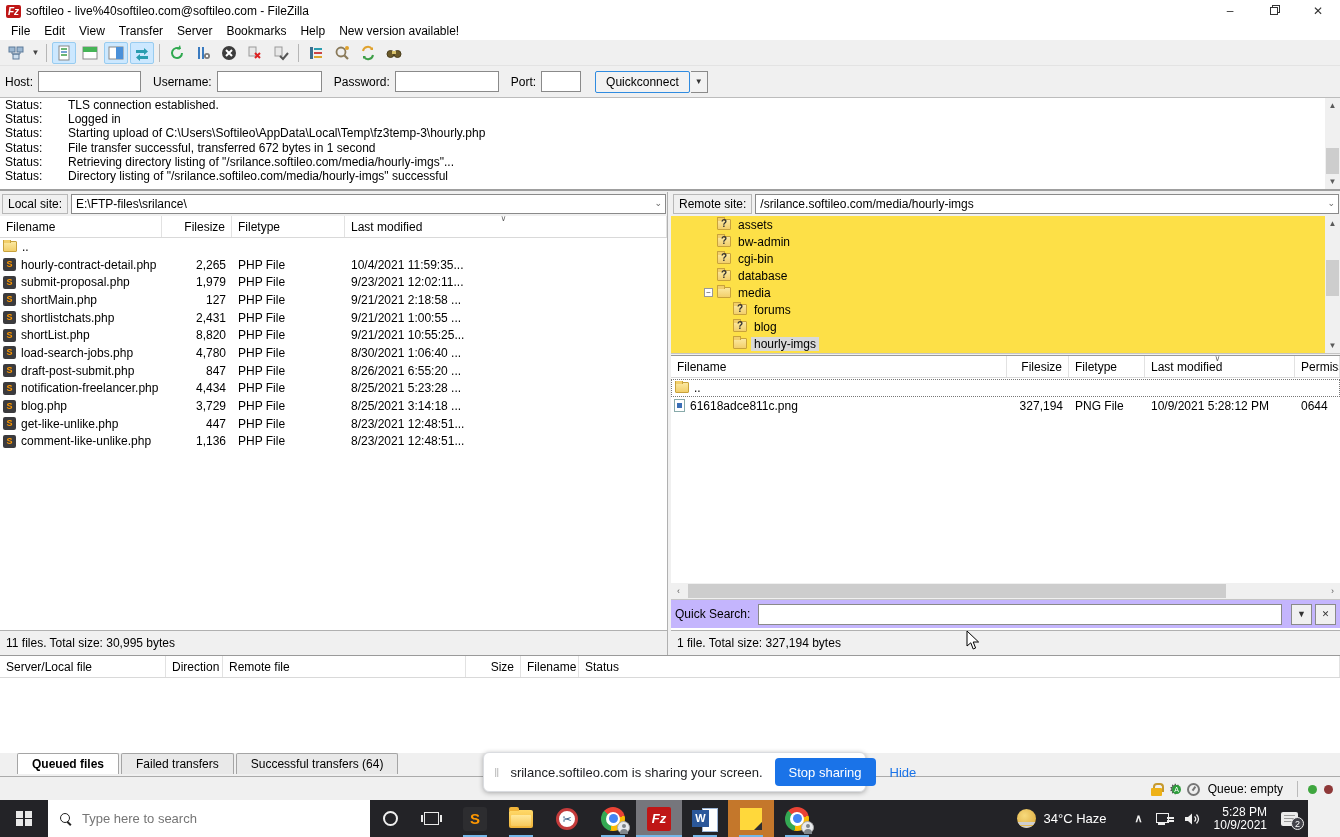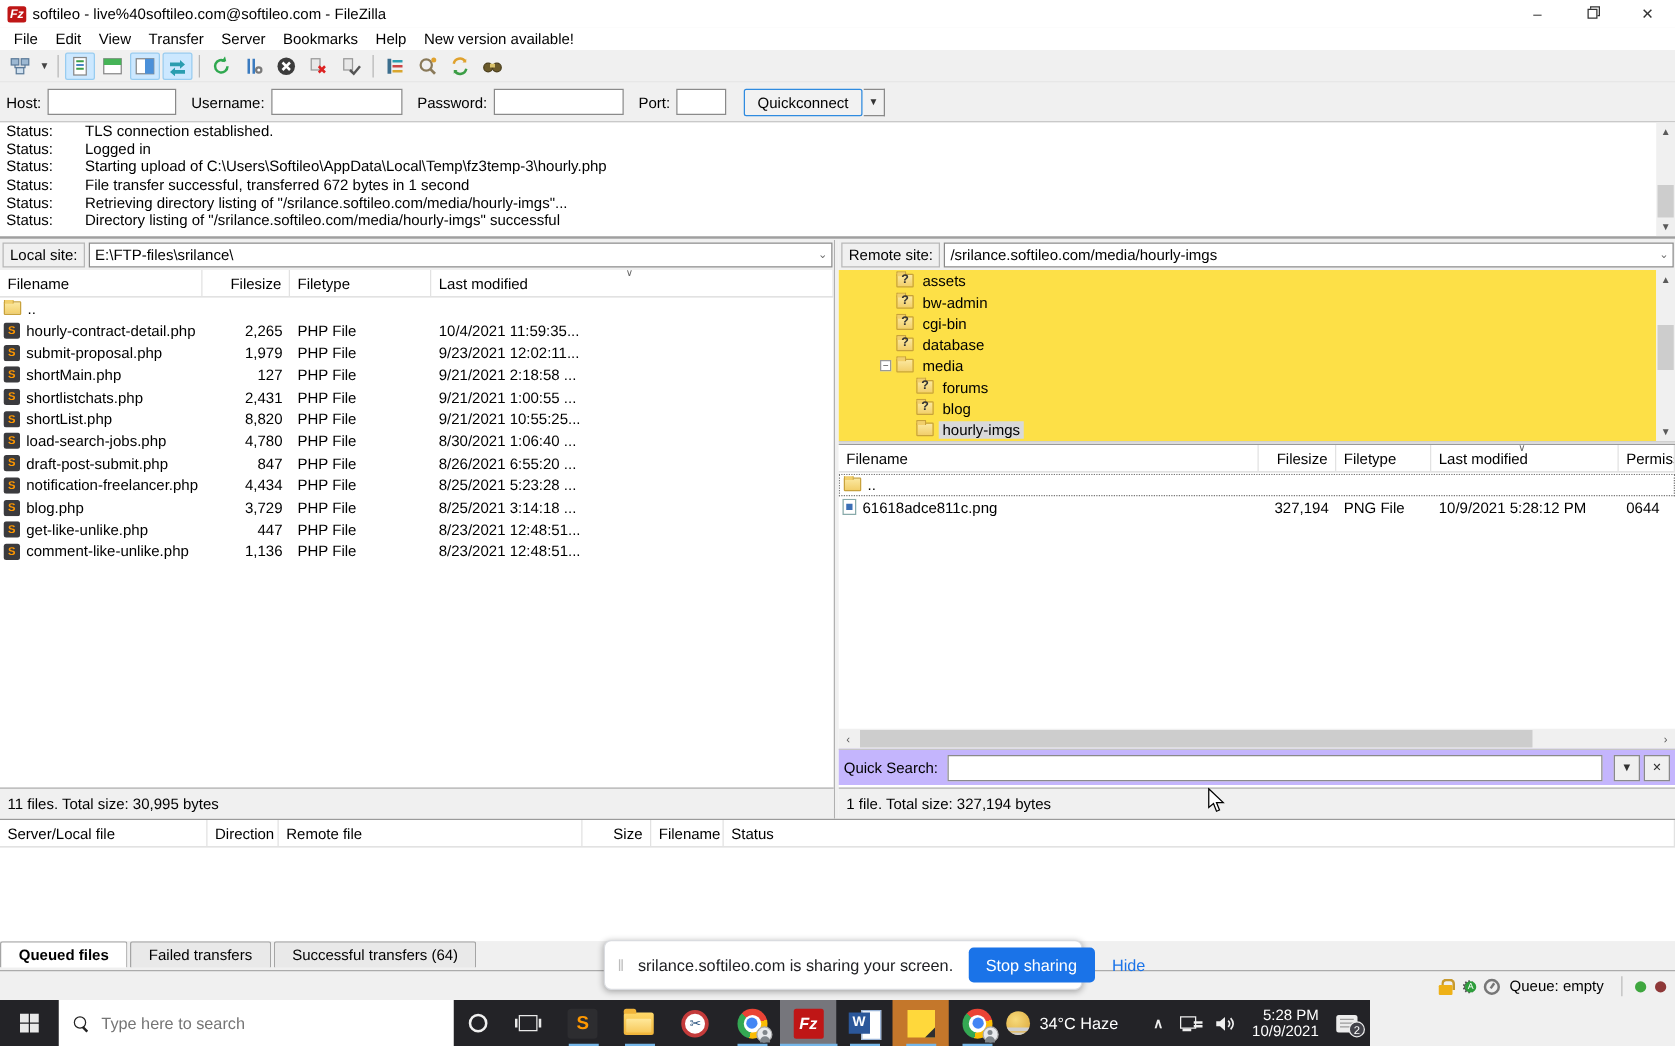--- a/index.html
+++ b/index.html
@@ -95,21 +95,21 @@
 #quicksearch{position:absolute;left:0;right:0;top:407px;height:29px;background:#c4b5fd;border-top:1px solid #c5c5c5;display:flex;align-items:center;padding:0 4px}
 #quicksearch-input{flex:1;height:21px;border:1px solid #8a8a8a;background:#fff;margin:0 6px 0 8px;font:inherit;padding:0 4px}
 .qs-btn{width:21px;height:21px;border:1px solid #8a8a8a;background:#f0f0f0;display:flex;align-items:center;justify-content:center;font-size:9px;color:#333;margin-left:3px}
 
 
 #queue{position:absolute;left:0;top:655px;width:1340px;height:98px;background:#fff;border-top:1px solid #9a9a9a}
 #queue-header{display:flex;height:22px;border-bottom:1px solid #d9d9d9}
 #queue .qc0{width:166px}#queue .qc1{width:57px}#queue .qc2{width:243px}#queue .qc3{width:55px}#queue .qc4{width:58px}#queue .qc5{flex:1}
 
 
-#tabs{position:absolute;left:0;top:753px;width:1340px;height:23px;background:#f0f0f0;display:flex;align-items:flex-start;padding-left:0}
+#tabs{position:absolute;left:0;top:753px;width:1340px;height:23px;background:#f0f0f0;display:flex;align-items:flex-start;padding-left:17px}
 .tab{height:21px;padding:3px 14px;background:#e9e9e9;border:1px solid #a5a5a5;border-bottom:none;margin-right:2px;border-radius:2px 2px 0 0;white-space:nowrap}
 .tab.active{background:#fff;font-weight:bold}
 
 
 #statusbar{position:absolute;left:0;top:776px;width:1340px;height:24px;background:#f0f0f0;border-top:1px solid #ababab}
 #sb-right{position:absolute;right:0;top:0;height:24px;display:flex;align-items:center}
 .lock-ic{position:relative;width:13px;height:14px;margin-right:6px}
 .lock-ic::before{content:"";position:absolute;left:3px;top:1px;width:7px;height:7px;border:2px solid #c79a2e;border-bottom:none;border-radius:4px 4px 0 0}
 .lock-ic::after{content:"";position:absolute;left:1px;top:6px;width:11px;height:8px;background:#eeb117;border-radius:1px}
 .gear-ic{position:relative;font-size:14px;color:#555;margin-right:5px;line-height:14px}
@@ -122,21 +122,21 @@
 .dot.red{background:#8e3838}
 
 
 #toast{position:absolute;left:483px;top:752px;width:383px;height:40px;background:#fff;border:1px solid #dadce0;border-radius:6px;box-shadow:0 1px 5px rgba(0,0,0,.3);display:flex;align-items:center;padding:0 10px;z-index:30}
 #toast-handle{color:#bdbdbd;font-size:13px;letter-spacing:1px;margin-right:10px}
 #toast-msg{color:#202124;font-size:13px;margin-right:12px;white-space:nowrap}
 #stop-sharing-btn{background:#1a73e8;color:#fff;border:none;border-radius:4px;height:28px;padding:0 14px;font:inherit;font-size:13px;white-space:nowrap}
 #hide-link{color:#1a73e8;font-size:13px;margin-left:14px}
 
 
-#taskbar{position:absolute;left:0;top:800px;width:1096px;height:37px;background:#232327;display:flex;align-items:flex-start;color:#fff}
+#taskbar{position:absolute;left:0;top:800px;width:1308px;height:37px;background:#232327;display:flex;align-items:flex-start;color:#fff}
 #start-btn{width:48px;height:37px;display:flex;align-items:center;justify-content:center}
 .win-logo{display:grid;grid-template-columns:7px 7px;grid-template-rows:7px 7px;gap:1.5px}
 .win-logo span{background:#e9e9e9}
 #tb-search{width:322px;height:37px;background:#fff;display:flex;align-items:center;padding-left:12px}
 #tb-search input{border:none;outline:none;font:inherit;font-size:13px;color:#333;width:240px;margin-left:10px;background:transparent}
 .search-glyph{position:relative;width:12px;height:12px}
 .search-glyph::before{content:"";position:absolute;left:0;top:0;width:8px;height:8px;border:1.6px solid #222;border-radius:50%}
 .search-glyph::after{content:"";position:absolute;left:8px;top:8px;width:5px;height:1.6px;background:#222;transform:rotate(45deg);transform-origin:0 0}
 #cortana-btn{width:40px;height:37px;display:flex;align-items:center;justify-content:center}
 .cortana-ring{width:15px;height:15px;border:2px solid #f0f0f0;border-radius:50%}

